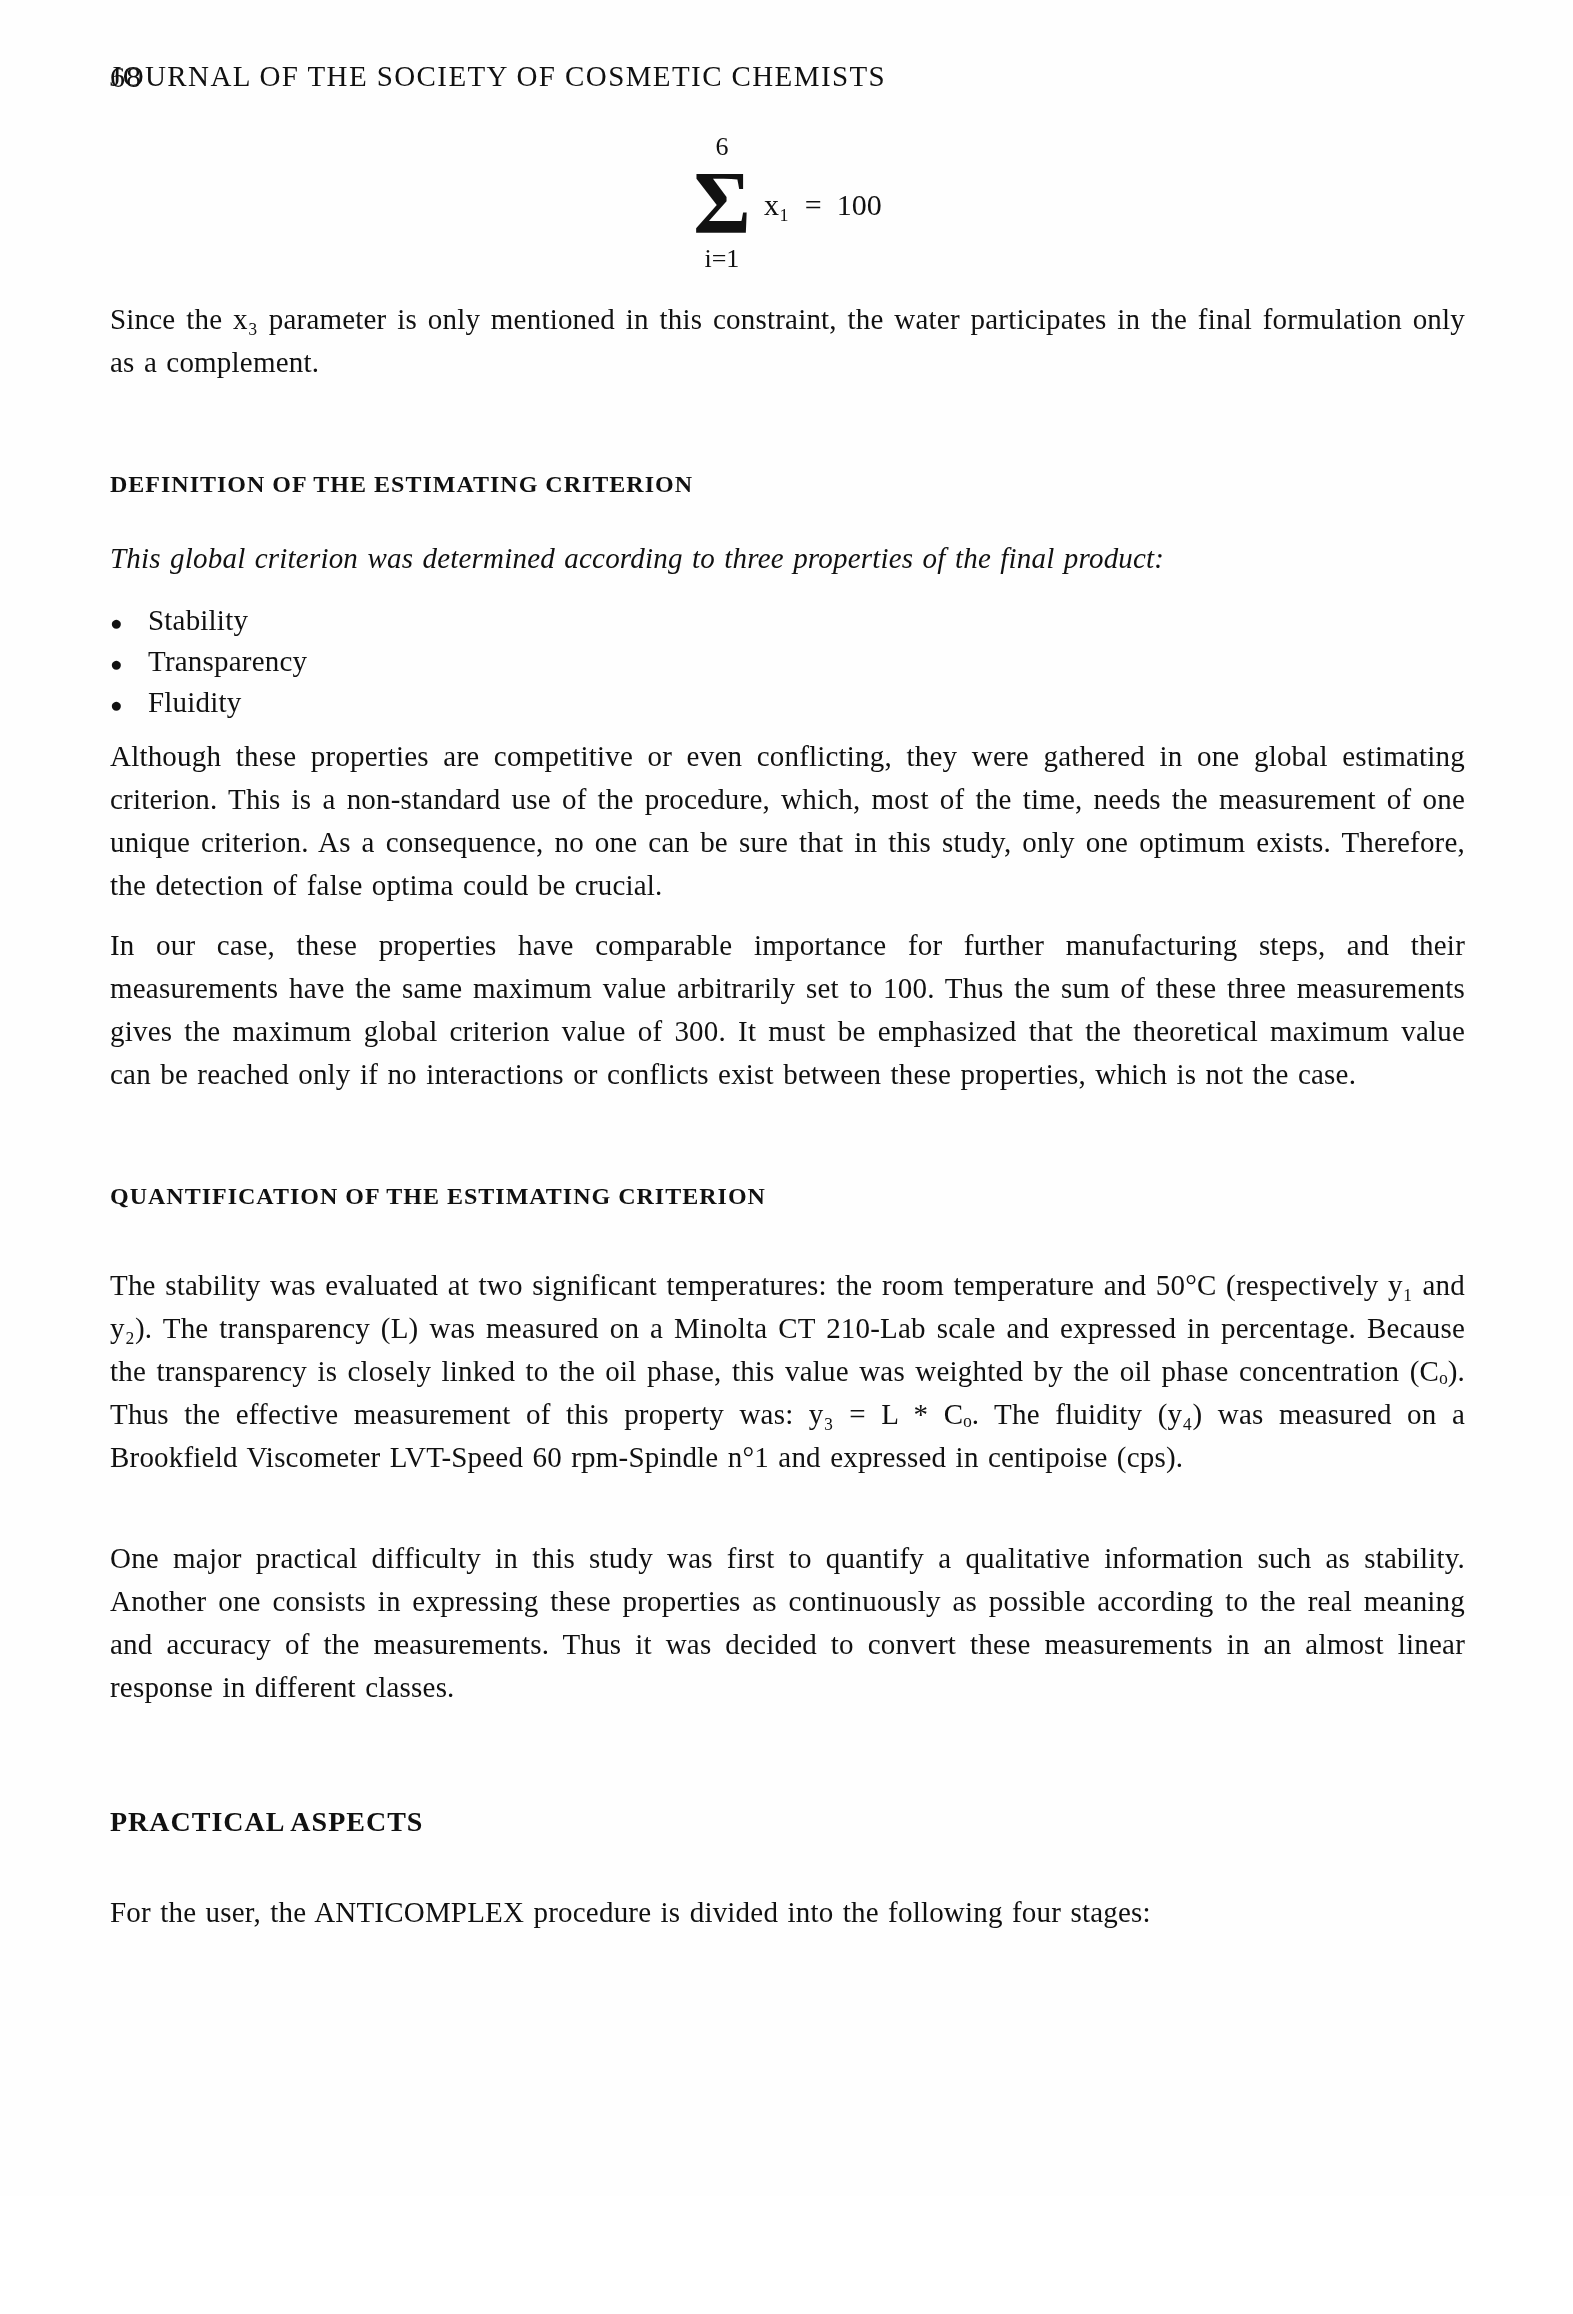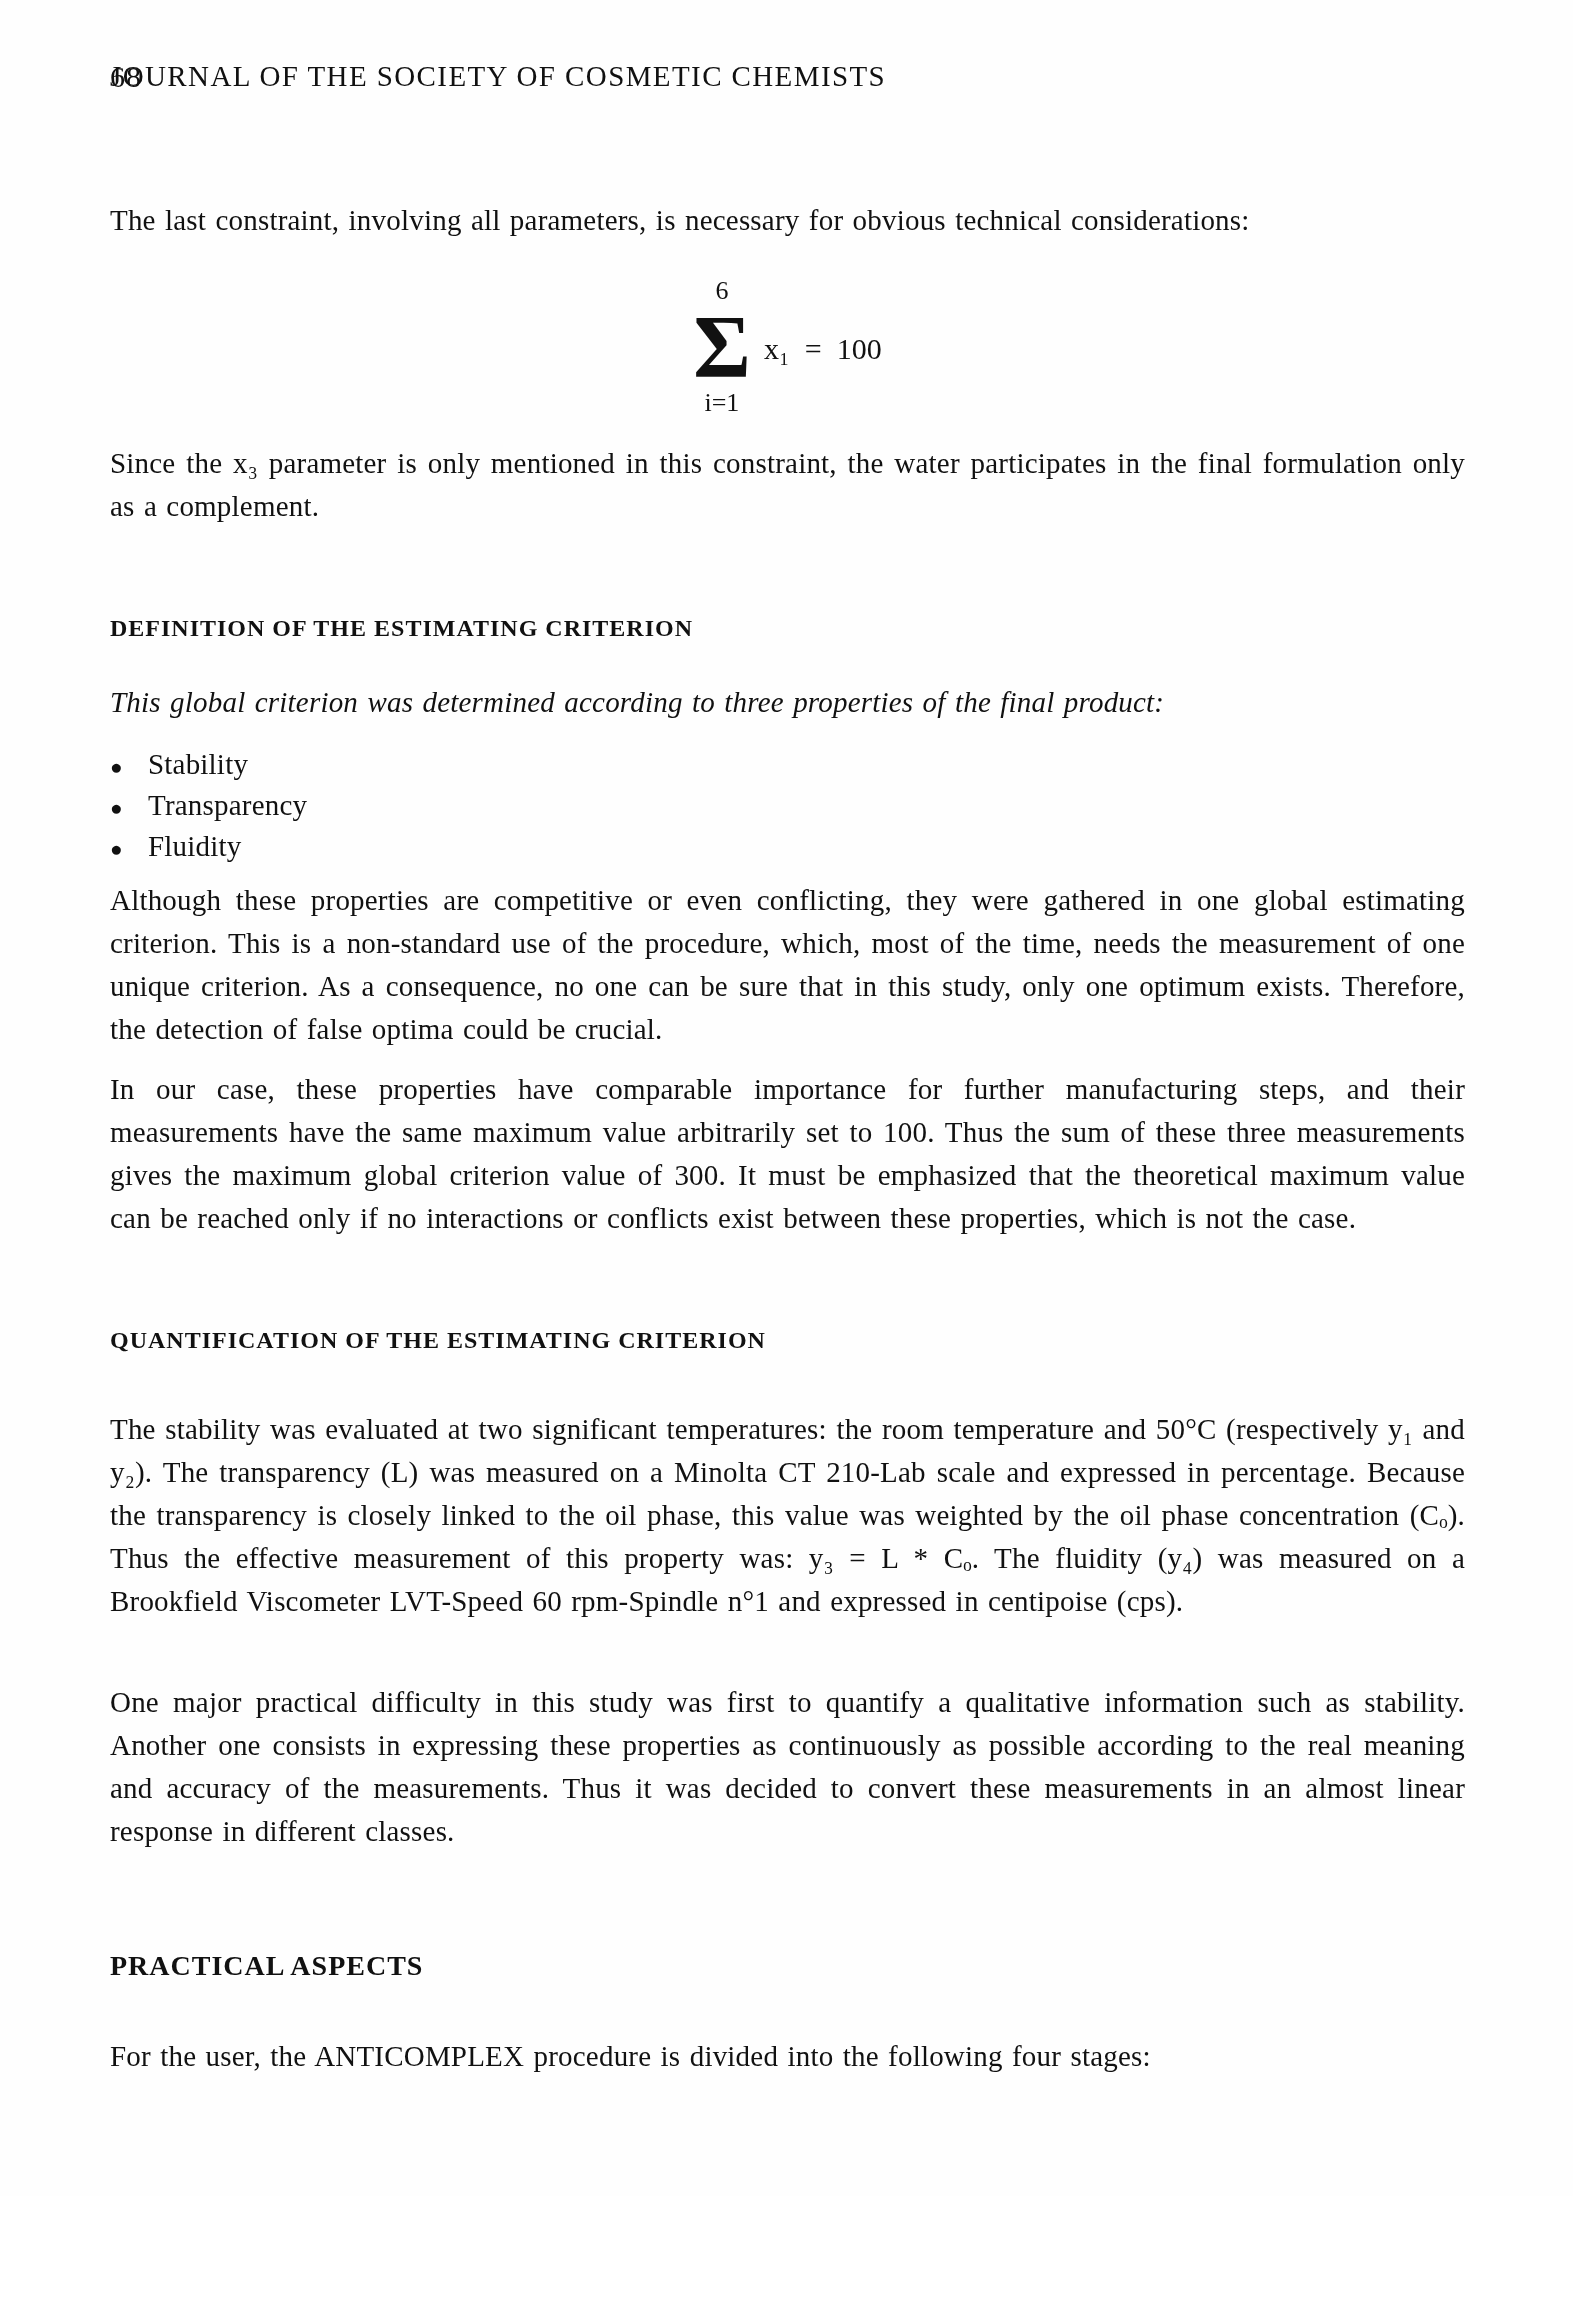--- a/index.html
+++ b/index.html
@@ -119,21 +119,20 @@
 </head>
 <body>
 
 <div class="page">
 
   <header class="page-header">
     <span class="page-number">68</span>
     <span class="journal-title">JOURNAL OF THE SOCIETY OF COSMETIC CHEMISTS</span>
   </header>
 
-  <p class="body-text p-intro">The last constraint, involving all parameters, is necessary for obvious technical considerations:</p>
 
   <div class="equation">
     <div class="sigma-block">
       <span class="sigma-upper">6</span>
       <span class="sigma-glyph">Σ</span>
       <span class="sigma-lower">i=1</span>
     </div>
     <span class="equation-body">x₁ = 100</span>
   </div>
 

